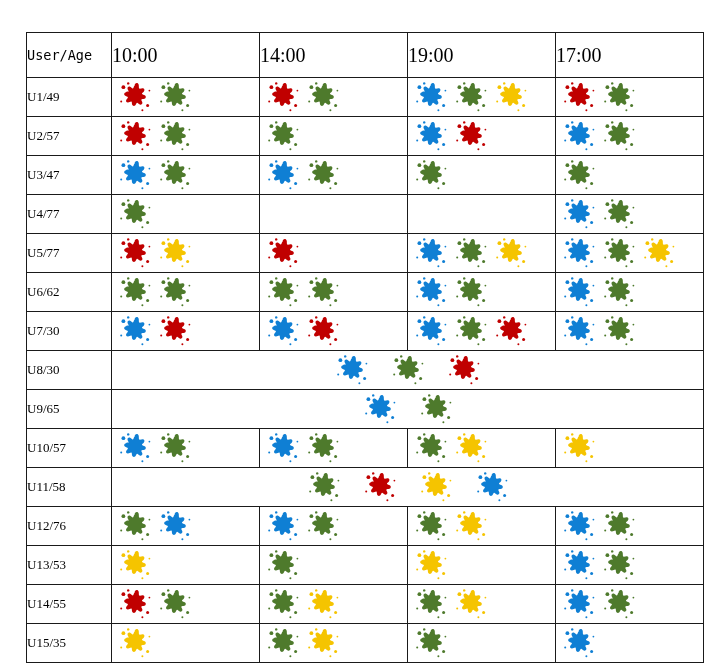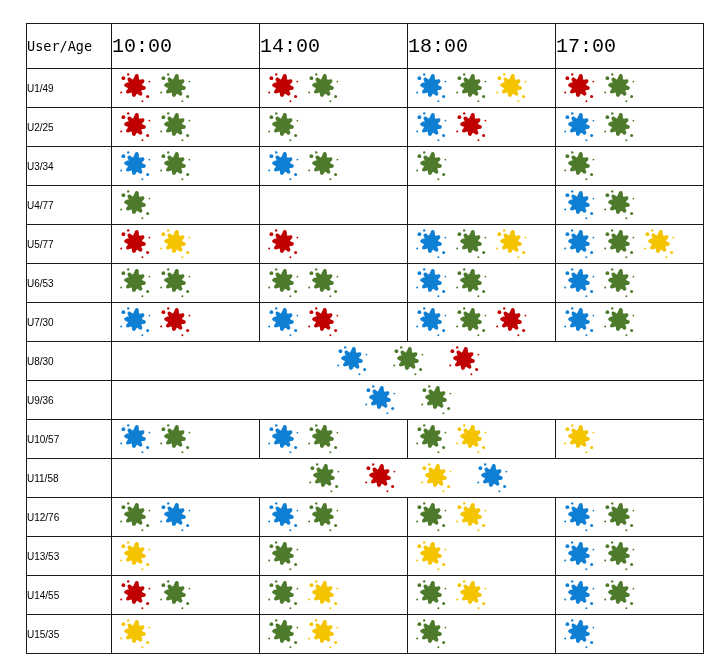--- a/index.html
+++ b/index.html
@@ -15,46 +15,46 @@
   }
   #grid-wrap {
     position: relative;
     width: 716px;
     height: 668px;
   }
   table.splat-table {
     border-collapse: collapse;
     table-layout: fixed;
     margin-left: 26px;
-    margin-top: 23px;
+    margin-top: 32px;
     width: 674px;
   }
   table.splat-table td {
     border: 1px solid #1a1a1a;
     padding: 0;
     vertical-align: middle;
   }
   td.label-cell {
     width: 84px;
-    font-family: Liberation Sans, sans-serif;
-    font-size: 10px;
+    font-family: Liberation Serif, serif;
+    font-size: 13px;
     color: #000000;
     padding-left: 7px;
     height: 38px;
     white-space: nowrap;
   }
   td.header-label {
     font-family: "DejaVu Sans Mono", monospace;
     font-size: 13.5px;
     color: #000;
     padding-left: 7px;
     height: 44px;
   }
   td.header-time {
-    font-family: Liberation Mono, monospace;
+    font-family: Liberation Serif, serif;
     font-size: 20px;
     color: #000;
     padding-left: 10px;
     height: 44px;
   }
   td.data-cell {
     width: 147px;
     height: 38px;
   }
   td.wide-cell {
@@ -86,21 +86,21 @@
 </head>
 <body>
 
 <div id="grid-wrap">
   <table class="splat-table">
     <tbody id="table-body">
         <tr>
           <td class="label-cell header-label">User/Age</td>
           <td class="data-cell header-time">10:00</td>
           <td class="data-cell header-time">14:00</td>
-          <td class="data-cell header-time">18:00</td>
+          <td class="data-cell header-time">19:00</td>
           <td class="data-cell header-time">17:00</td>
         </tr>
         <tr>
           <td class="label-cell">U1/49</td>
           <td class="data-cell">
             <div class="splats">
               <span class="splat">
                 <svg width="34" height="32" viewBox="0 0 34 32" xmlns="http://www.w3.org/2000/svg">
                   <path fill="#c00000" d="M16.8 3.2c1.6-1.9 3.4-1.4 3.9.6.4 1.7-.2 3.1.6 3.7.9.7 2.4-.6 3.8-.2 1.5.4 1.7 2.1.8 3.2-.8 1-2.1 1.5-1.9 2.3.2.9 2 .9 3.1 1.8 1.2 1 .9 2.7-.6 3.2-1.3.5-2.7.1-3.1.8-.4.8.9 1.9 1 3.2.1 1.4-1.3 2.3-2.6 1.7-1.3-.6-2-2-2.8-1.8-.9.2-.8 2-1.9 2.9-1.1.9-2.6.4-3-1-.4-1.3 0-2.6-.7-3-.8-.4-2 .9-3.4 1-1.5.1-2.4-1.3-1.8-2.6.6-1.2 1.9-1.9 1.7-2.7-.2-.8-1.9-.8-3-1.7-1.2-1-.9-2.7.5-3.2 1.3-.5 2.7 0 3.1-.8.4-.8-.9-1.9-1-3.2-.1-1.4 1.3-2.4 2.7-1.7 1.2.6 1.9 1.9 2.7 1.7.9-.2.5-1.8 1.9-3.2z"></path>
                   <circle fill="#c00000" cx="5.4" cy="6.2" r="1.9"></circle>
@@ -208,21 +208,21 @@
                   <circle fill="#4e7a2c" cx="29.6" cy="24.6" r="1.5"></circle>
                   <circle fill="#4e7a2c" cx="24.4" cy="29.2" r="1.0"></circle>
                   <circle fill="#4e7a2c" cx="3.2" cy="20.4" r="1.0"></circle>
                   <circle fill="#4e7a2c" cx="31.4" cy="9.6" r="0.9"></circle>
                 </svg>
               </span>
             </div>
           </td>
         </tr>
         <tr>
-          <td class="label-cell">U2/25</td>
+          <td class="label-cell">U2/57</td>
           <td class="data-cell">
             <div class="splats">
               <span class="splat">
                 <svg width="34" height="32" viewBox="0 0 34 32" xmlns="http://www.w3.org/2000/svg">
                   <path fill="#c00000" d="M16.8 3.2c1.6-1.9 3.4-1.4 3.9.6.4 1.7-.2 3.1.6 3.7.9.7 2.4-.6 3.8-.2 1.5.4 1.7 2.1.8 3.2-.8 1-2.1 1.5-1.9 2.3.2.9 2 .9 3.1 1.8 1.2 1 .9 2.7-.6 3.2-1.3.5-2.7.1-3.1.8-.4.8.9 1.9 1 3.2.1 1.4-1.3 2.3-2.6 1.7-1.3-.6-2-2-2.8-1.8-.9.2-.8 2-1.9 2.9-1.1.9-2.6.4-3-1-.4-1.3 0-2.6-.7-3-.8-.4-2 .9-3.4 1-1.5.1-2.4-1.3-1.8-2.6.6-1.2 1.9-1.9 1.7-2.7-.2-.8-1.9-.8-3-1.7-1.2-1-.9-2.7.5-3.2 1.3-.5 2.7 0 3.1-.8.4-.8-.9-1.9-1-3.2-.1-1.4 1.3-2.4 2.7-1.7 1.2.6 1.9 1.9 2.7 1.7.9-.2.5-1.8 1.9-3.2z"></path>
                   <circle fill="#c00000" cx="5.4" cy="6.2" r="1.9"></circle>
                   <circle fill="#c00000" cx="10.2" cy="2.4" r="1.2"></circle>
                   <circle fill="#c00000" cx="29.6" cy="24.6" r="1.5"></circle>
                   <circle fill="#c00000" cx="24.4" cy="29.2" r="1.0"></circle>
                   <circle fill="#c00000" cx="3.2" cy="20.4" r="1.0"></circle>
@@ -304,21 +304,21 @@
                   <circle fill="#4e7a2c" cx="29.6" cy="24.6" r="1.5"></circle>
                   <circle fill="#4e7a2c" cx="24.4" cy="29.2" r="1.0"></circle>
                   <circle fill="#4e7a2c" cx="3.2" cy="20.4" r="1.0"></circle>
                   <circle fill="#4e7a2c" cx="31.4" cy="9.6" r="0.9"></circle>
                 </svg>
               </span>
             </div>
           </td>
         </tr>
         <tr>
-          <td class="label-cell">U3/34</td>
+          <td class="label-cell">U3/47</td>
           <td class="data-cell">
             <div class="splats">
               <span class="splat">
                 <svg width="34" height="32" viewBox="0 0 34 32" xmlns="http://www.w3.org/2000/svg">
                   <path fill="#0f7fd4" d="M16.8 3.2c1.6-1.9 3.4-1.4 3.9.6.4 1.7-.2 3.1.6 3.7.9.7 2.4-.6 3.8-.2 1.5.4 1.7 2.1.8 3.2-.8 1-2.1 1.5-1.9 2.3.2.9 2 .9 3.1 1.8 1.2 1 .9 2.7-.6 3.2-1.3.5-2.7.1-3.1.8-.4.8.9 1.9 1 3.2.1 1.4-1.3 2.3-2.6 1.7-1.3-.6-2-2-2.8-1.8-.9.2-.8 2-1.9 2.9-1.1.9-2.6.4-3-1-.4-1.3 0-2.6-.7-3-.8-.4-2 .9-3.4 1-1.5.1-2.4-1.3-1.8-2.6.6-1.2 1.9-1.9 1.7-2.7-.2-.8-1.9-.8-3-1.7-1.2-1-.9-2.7.5-3.2 1.3-.5 2.7 0 3.1-.8.4-.8-.9-1.9-1-3.2-.1-1.4 1.3-2.4 2.7-1.7 1.2.6 1.9 1.9 2.7 1.7.9-.2.5-1.8 1.9-3.2z"></path>
                   <circle fill="#0f7fd4" cx="5.4" cy="6.2" r="1.9"></circle>
                   <circle fill="#0f7fd4" cx="10.2" cy="2.4" r="1.2"></circle>
                   <circle fill="#0f7fd4" cx="29.6" cy="24.6" r="1.5"></circle>
                   <circle fill="#0f7fd4" cx="24.4" cy="29.2" r="1.0"></circle>
                   <circle fill="#0f7fd4" cx="3.2" cy="20.4" r="1.0"></circle>
@@ -557,21 +557,21 @@
                   <circle fill="#f5c400" cx="29.6" cy="24.6" r="1.5"></circle>
                   <circle fill="#f5c400" cx="24.4" cy="29.2" r="1.0"></circle>
                   <circle fill="#f5c400" cx="3.2" cy="20.4" r="1.0"></circle>
                   <circle fill="#f5c400" cx="31.4" cy="9.6" r="0.9"></circle>
                 </svg>
               </span>
             </div>
           </td>
         </tr>
         <tr>
-          <td class="label-cell">U6/53</td>
+          <td class="label-cell">U6/62</td>
           <td class="data-cell">
             <div class="splats">
               <span class="splat">
                 <svg width="34" height="32" viewBox="0 0 34 32" xmlns="http://www.w3.org/2000/svg">
                   <path fill="#4e7a2c" d="M16.8 3.2c1.6-1.9 3.4-1.4 3.9.6.4 1.7-.2 3.1.6 3.7.9.7 2.4-.6 3.8-.2 1.5.4 1.7 2.1.8 3.2-.8 1-2.1 1.5-1.9 2.3.2.9 2 .9 3.1 1.8 1.2 1 .9 2.7-.6 3.2-1.3.5-2.7.1-3.1.8-.4.8.9 1.9 1 3.2.1 1.4-1.3 2.3-2.6 1.7-1.3-.6-2-2-2.8-1.8-.9.2-.8 2-1.9 2.9-1.1.9-2.6.4-3-1-.4-1.3 0-2.6-.7-3-.8-.4-2 .9-3.4 1-1.5.1-2.4-1.3-1.8-2.6.6-1.2 1.9-1.9 1.7-2.7-.2-.8-1.9-.8-3-1.7-1.2-1-.9-2.7.5-3.2 1.3-.5 2.7 0 3.1-.8.4-.8-.9-1.9-1-3.2-.1-1.4 1.3-2.4 2.7-1.7 1.2.6 1.9 1.9 2.7 1.7.9-.2.5-1.8 1.9-3.2z"></path>
                   <circle fill="#4e7a2c" cx="5.4" cy="6.2" r="1.9"></circle>
                   <circle fill="#4e7a2c" cx="10.2" cy="2.4" r="1.2"></circle>
                   <circle fill="#4e7a2c" cx="29.6" cy="24.6" r="1.5"></circle>
                   <circle fill="#4e7a2c" cx="24.4" cy="29.2" r="1.0"></circle>
                   <circle fill="#4e7a2c" cx="3.2" cy="20.4" r="1.0"></circle>
@@ -822,21 +822,21 @@
                   <circle fill="#c00000" cx="29.6" cy="24.6" r="1.5"></circle>
                   <circle fill="#c00000" cx="24.4" cy="29.2" r="1.0"></circle>
                   <circle fill="#c00000" cx="3.2" cy="20.4" r="1.0"></circle>
                   <circle fill="#c00000" cx="31.4" cy="9.6" r="0.9"></circle>
                 </svg>
               </span>
             </div>
           </td>
         </tr>
         <tr>
-          <td class="label-cell">U9/36</td>
+          <td class="label-cell">U9/65</td>
           <td class="wide-cell" colspan="4">
             <div class="splats centered">
               <span class="splat">
                 <svg width="34" height="32" viewBox="0 0 34 32" xmlns="http://www.w3.org/2000/svg">
                   <path fill="#0f7fd4" d="M16.8 3.2c1.6-1.9 3.4-1.4 3.9.6.4 1.7-.2 3.1.6 3.7.9.7 2.4-.6 3.8-.2 1.5.4 1.7 2.1.8 3.2-.8 1-2.1 1.5-1.9 2.3.2.9 2 .9 3.1 1.8 1.2 1 .9 2.7-.6 3.2-1.3.5-2.7.1-3.1.8-.4.8.9 1.9 1 3.2.1 1.4-1.3 2.3-2.6 1.7-1.3-.6-2-2-2.8-1.8-.9.2-.8 2-1.9 2.9-1.1.9-2.6.4-3-1-.4-1.3 0-2.6-.7-3-.8-.4-2 .9-3.4 1-1.5.1-2.4-1.3-1.8-2.6.6-1.2 1.9-1.9 1.7-2.7-.2-.8-1.9-.8-3-1.7-1.2-1-.9-2.7.5-3.2 1.3-.5 2.7 0 3.1-.8.4-.8-.9-1.9-1-3.2-.1-1.4 1.3-2.4 2.7-1.7 1.2.6 1.9 1.9 2.7 1.7.9-.2.5-1.8 1.9-3.2z"></path>
                   <circle fill="#0f7fd4" cx="5.4" cy="6.2" r="1.9"></circle>
                   <circle fill="#0f7fd4" cx="10.2" cy="2.4" r="1.2"></circle>
                   <circle fill="#0f7fd4" cx="29.6" cy="24.6" r="1.5"></circle>
                   <circle fill="#0f7fd4" cx="24.4" cy="29.2" r="1.0"></circle>
                   <circle fill="#0f7fd4" cx="3.2" cy="20.4" r="1.0"></circle>

